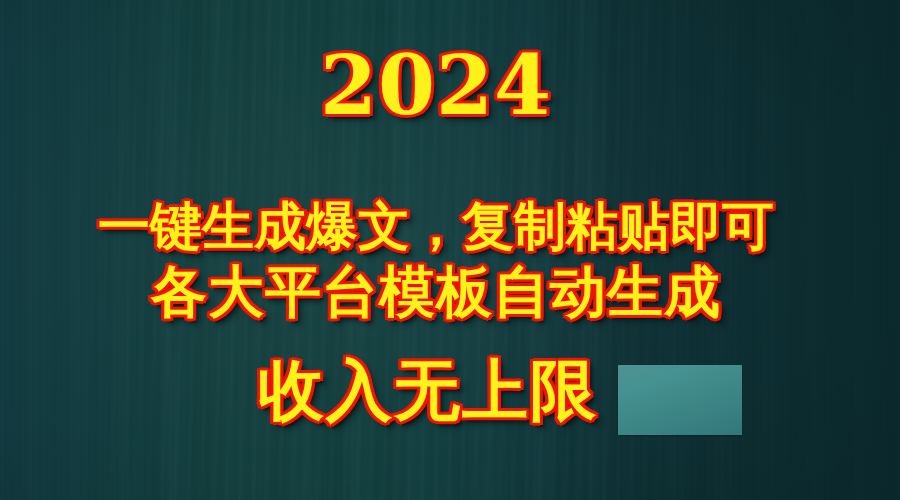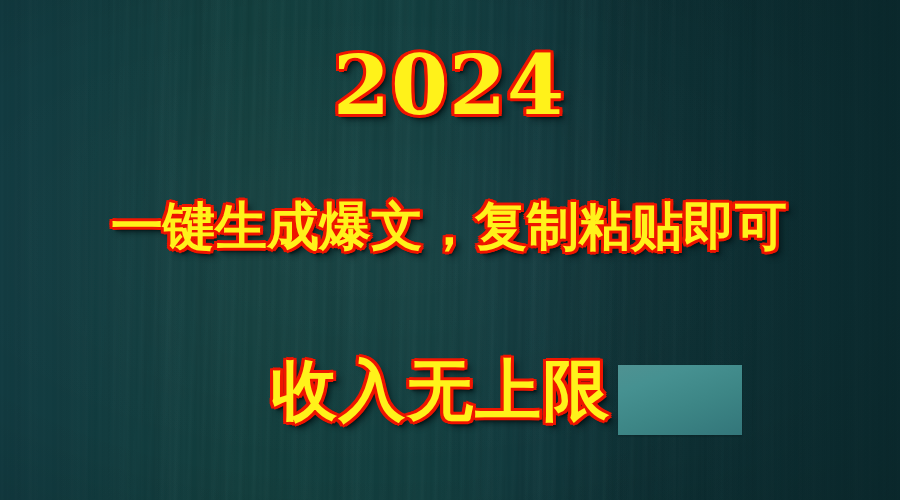--- a/index.html
+++ b/index.html
@@ -96,21 +96,21 @@
     box-shadow: 0 1px 2px rgba(0,0,0,0.22);
   }
 
   
   .text-layer {
     position: absolute;
     inset: 0;
   }
   .line {
     position: absolute;
-    left: 13px;
+    left: 0;
     width: 872px;
     text-align: center;
     color: #fff21a;
     font-weight: 700;
     white-space: nowrap;
     line-height: 1;
     letter-spacing: 0;
   }
 
   
@@ -164,17 +164,18 @@
   <div class="bg-darkright"></div>
 
   <div class="highlight-box"></div>
 
   <div class="text-layer">
 
     <div class="line line-year outlined">2024</div>
 
     <div class="line line-2 outlined">一键生成爆文，复制粘贴即可</div>
 
+    <div class="line line-3 outlined">各大平台模板自动生成</div>
 
     <div class="line line-4 outlined">收入无上限</div>
 
   </div>
 </div>
 
 </body></html>

